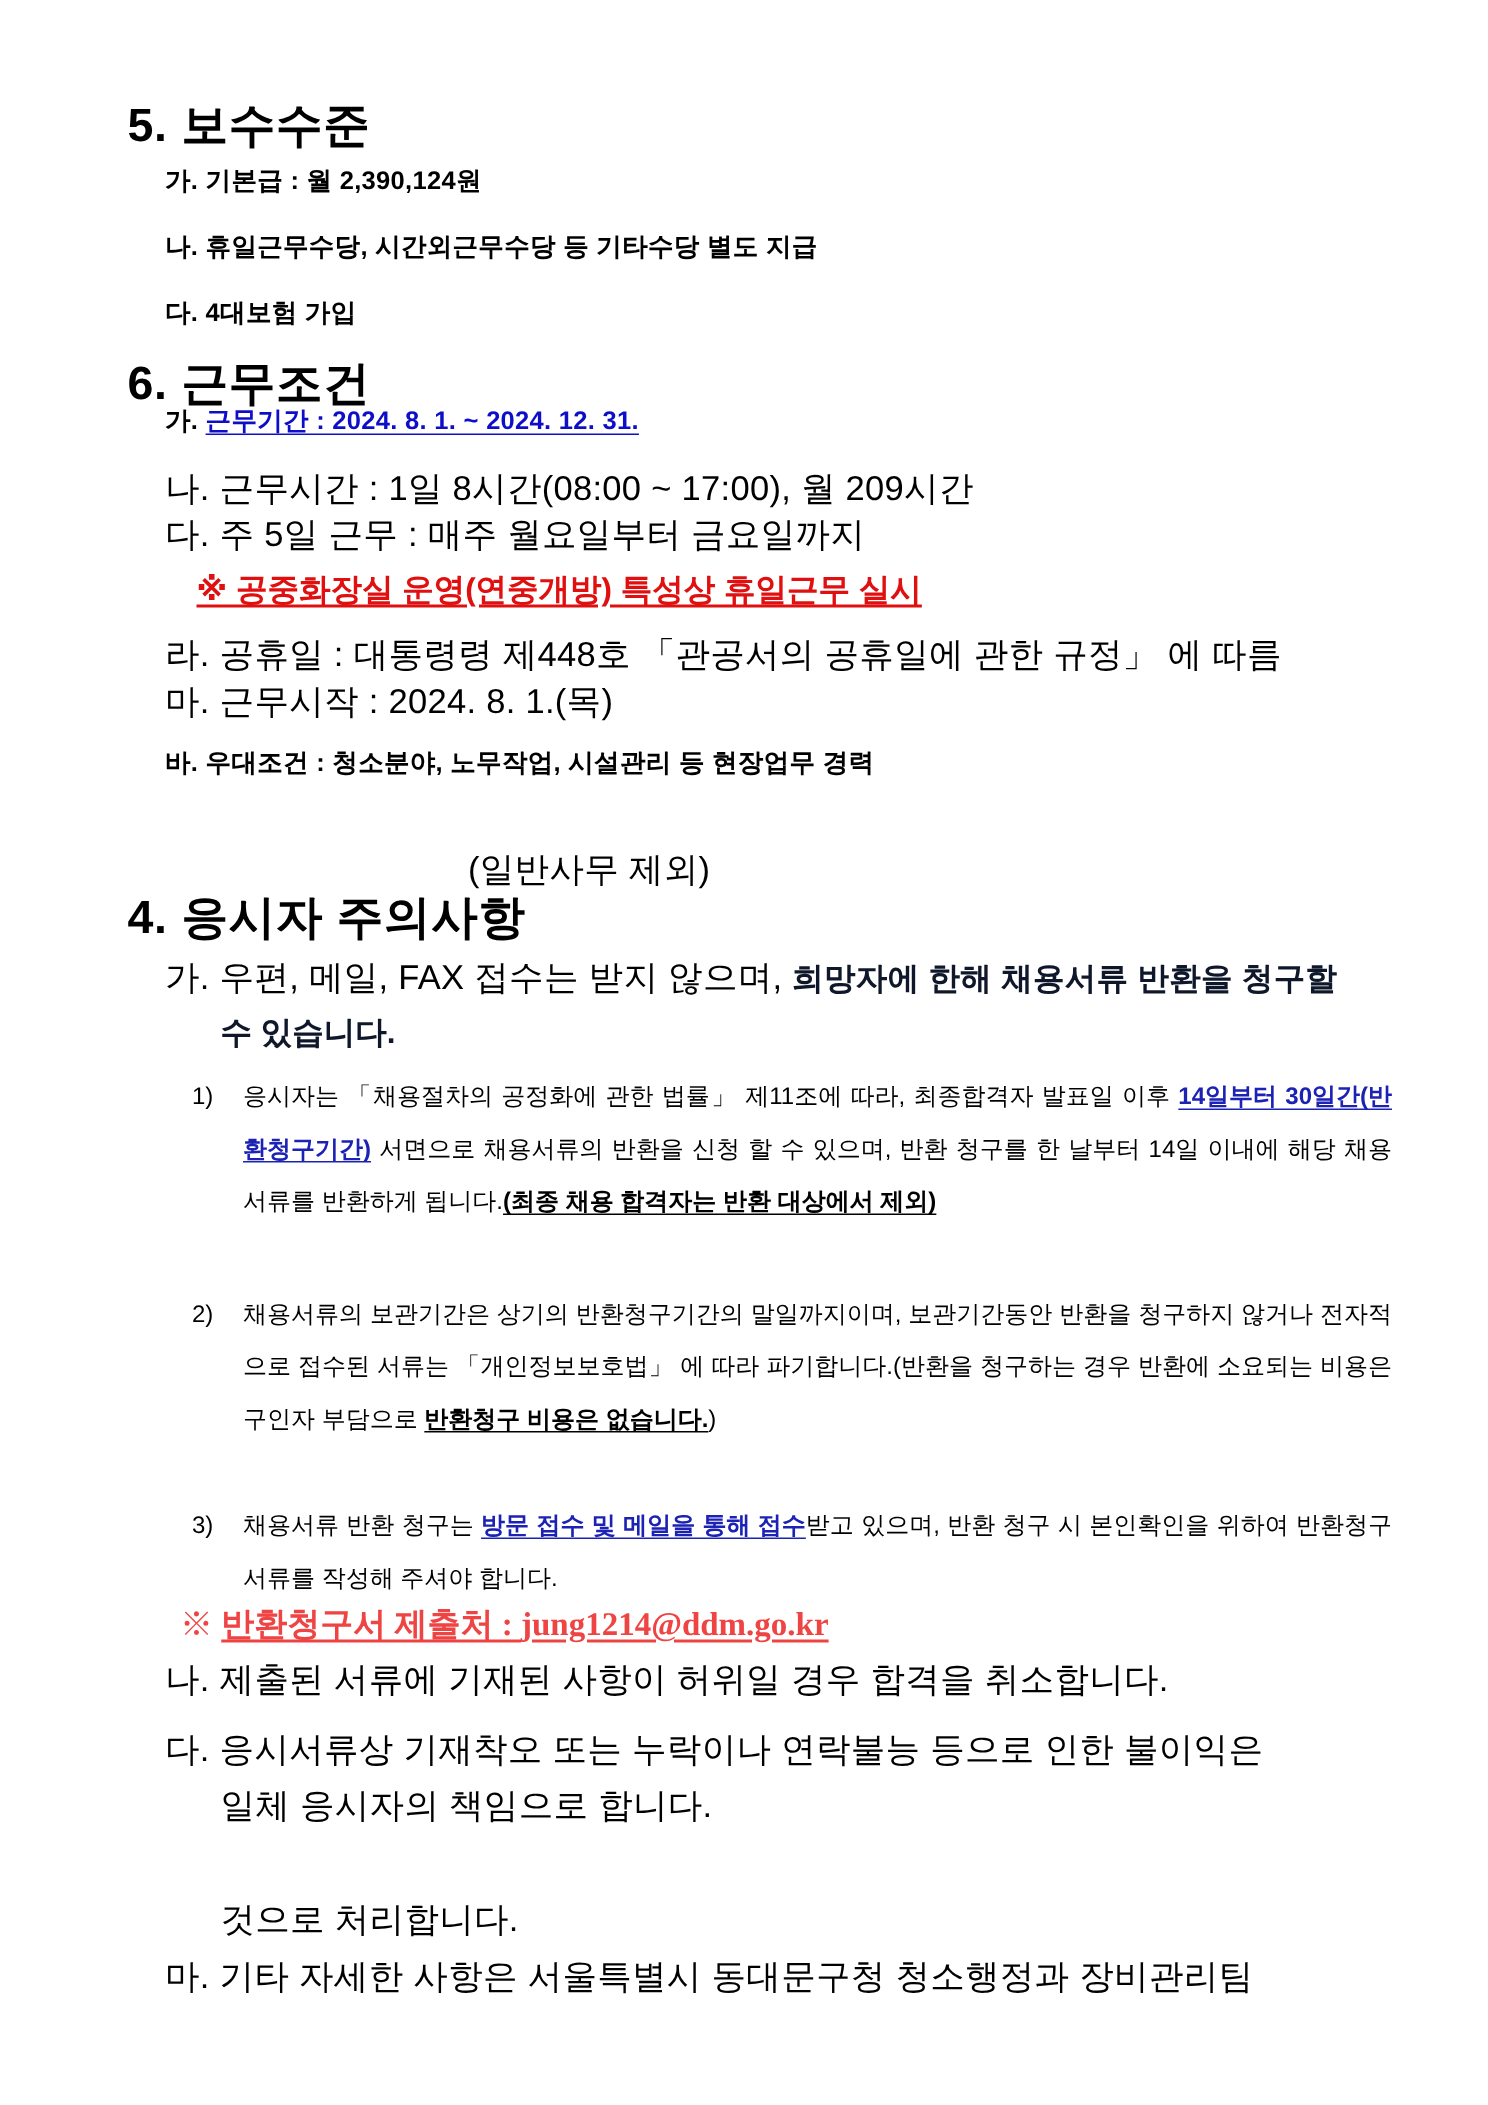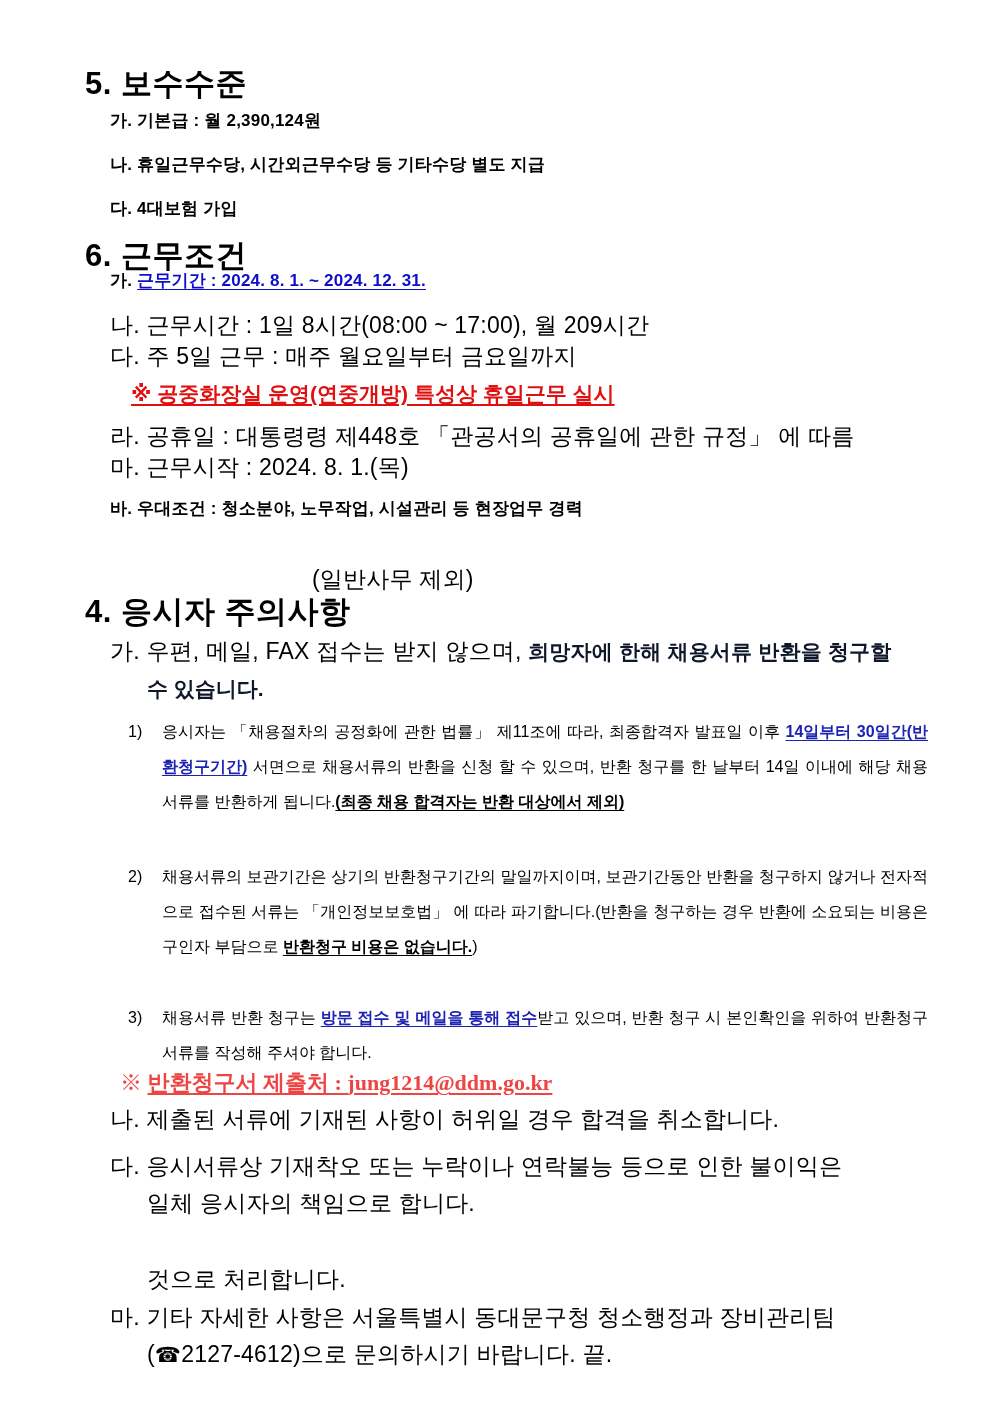--- a/index.html
+++ b/index.html
@@ -200,17 +200,14 @@
     <span>응시서류상 기재착오 또는 누락이나 연락불능 등으로 인한 불이익은</span>
   </div>
   <div class="row cont" style="left:147px; top:1192px;">일체 응시자의 책임으로 합니다.</div>
 
   <div class="row cont" style="left:147px; top:1268px;">것으로 처리합니다.</div>
 
   <div class="row lvl2n" style="left:110px; top:1306px;">
     <span class="marker">마.</span>
     <span>기타 자세한 사항은 서울특별시 동대문구청 청소행정과 장비관리팀</span>
   </div>
-  <div class="row cont" style="left:147px; top:1343px;">
-    <span>(</span><span class="phone-glyph">☎</span><span>2127-4612)으로 문의하시기 바랍니다.  끝.</span>
-  </div>
 
 </div>
 
 </body></html>

